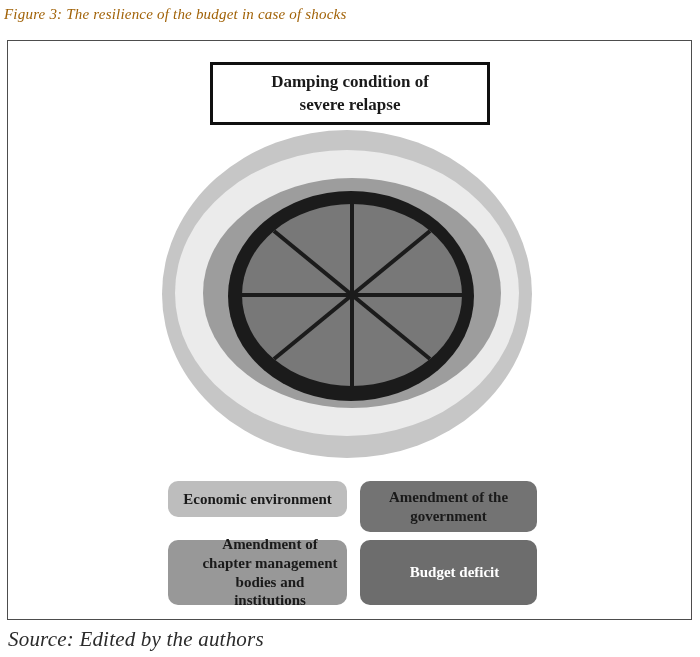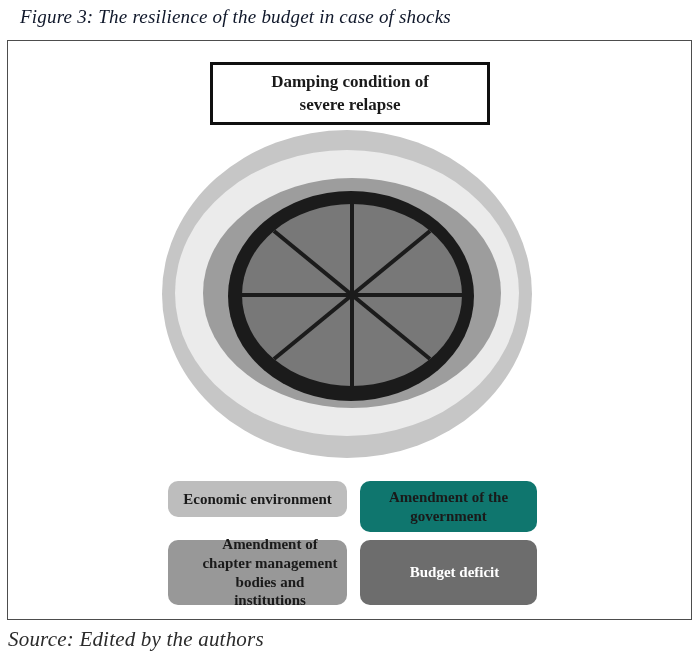--- a/index.html
+++ b/index.html
@@ -7,24 +7,24 @@
   body { font-family: "Liberation Serif", serif; }
   .page {
     position: relative;
     width: 700px;
     height: 657px;
     background: #ffffff;
     overflow: hidden;
   }
   .caption {
     position: absolute;
-    left: 20px; top: 6px;
+    left: 4px; top: 6px;
     font-style: italic;
-    font-size: 19px;
-    color: #0f172a;
+    font-size: 15px;
+    color: #a16207;
     letter-spacing: 0.2px;
   }
   .frame {
     position: absolute;
     left: 7px; top: 40px;
     width: 685px; height: 580px;
     border: 1px solid #4d4d4d;
     background: #ffffff;
   }
   .diagram-svg {
@@ -98,21 +98,21 @@
         <line class="spoke" x1="266" y1="190" x2="422" y2="318" style="stroke: rgb(27, 27, 27);"></line>
         <line class="spoke" x1="266" y1="318" x2="422" y2="190" style="stroke: rgb(27, 27, 27);"></line>
       </g>
     </svg>
 
     <div class="titlebox">Damping condition of
 severe relapse</div>
 
     <div class="legend-box b1" style="background: rgb(189, 189, 189); color: rgb(26, 26, 26);">Economic environment</div>
 
-    <div class="legend-box b2" style="background: #0f766e; color: rgb(26, 26, 26); text-align: center;">Amendment of the government</div>
+    <div class="legend-box b2" style="background: #737373; color: rgb(26, 26, 26); text-align: center;">Amendment of the government</div>
 
     <div class="legend-box b3" style="background: rgb(152, 152, 152); color: rgb(26, 26, 26); padding-left: 33px;">Amendment of chapter management bodies and institutions</div>
 
     <div class="legend-box b4" style="background: rgb(109, 109, 109); color: rgb(255, 255, 255); padding-left: 20px;">Budget deficit</div>
 
   </div>
 
   <div class="source-note">Source: Edited by the authors</div>
 
 </div>

